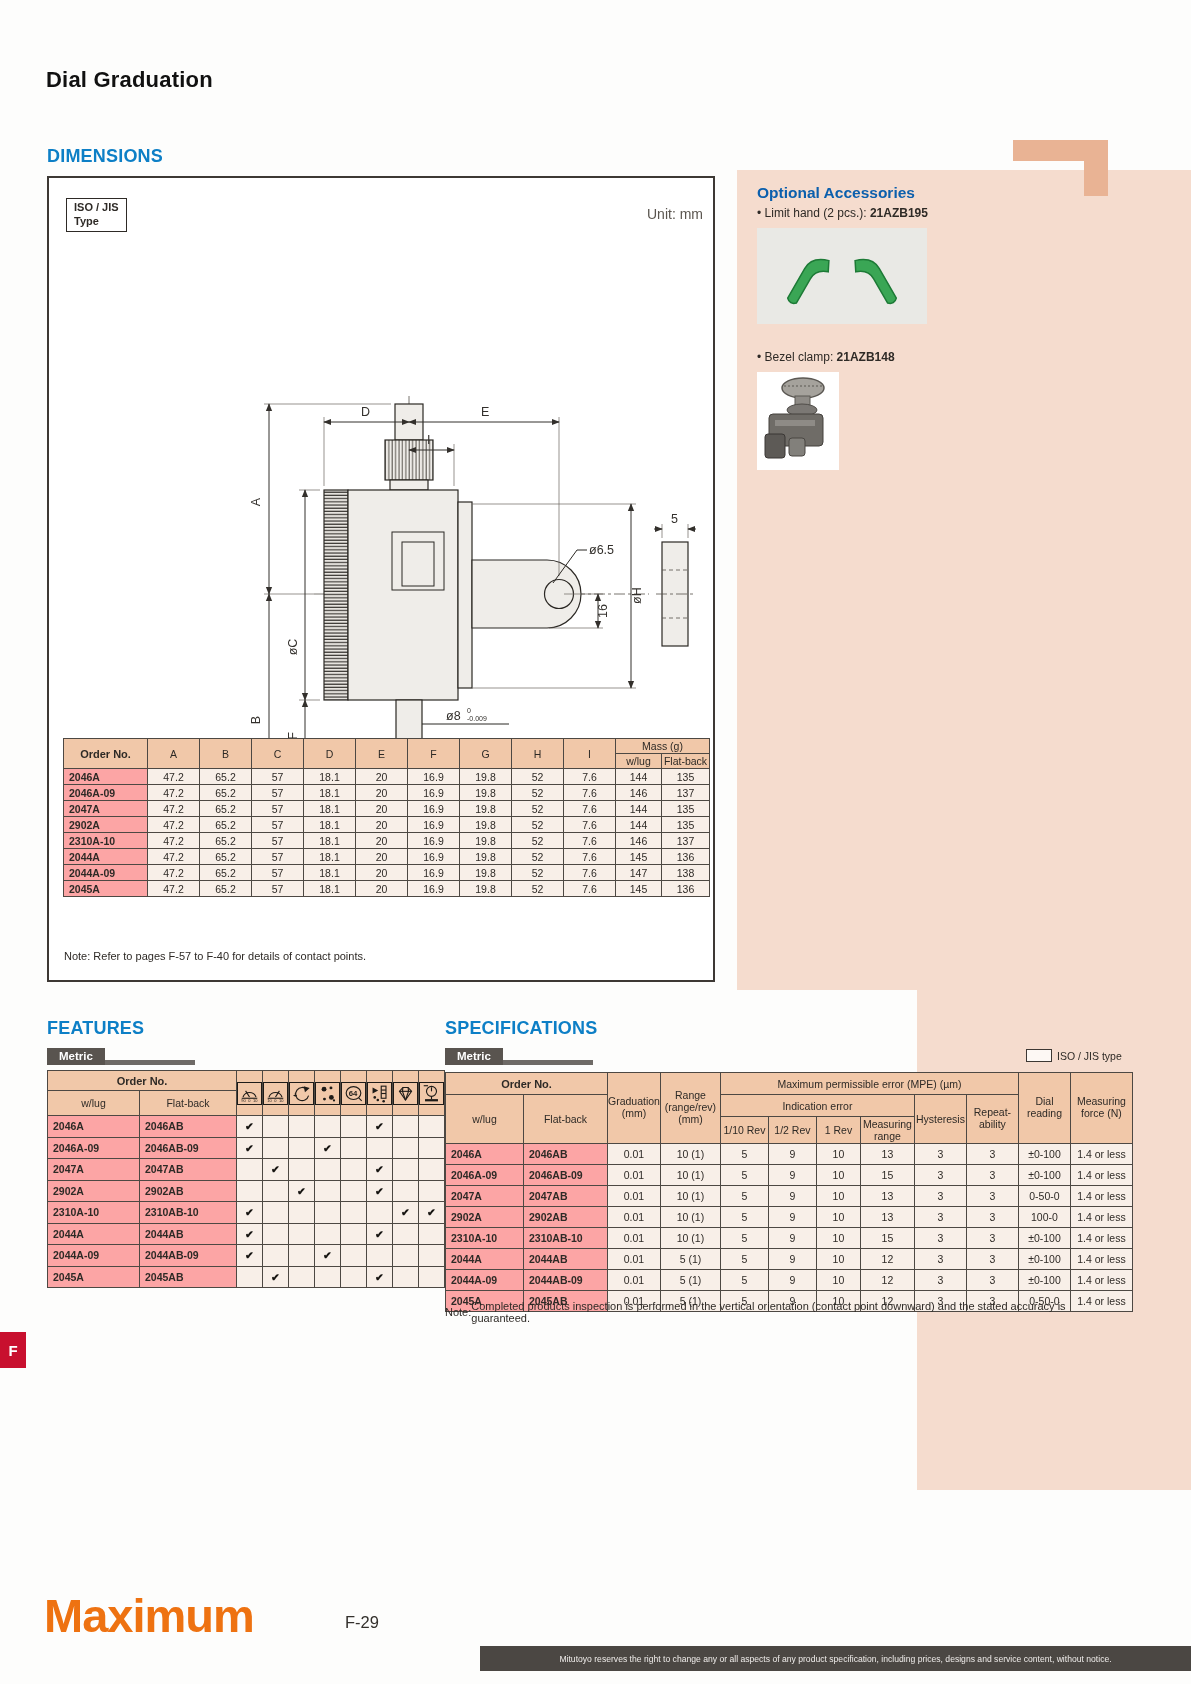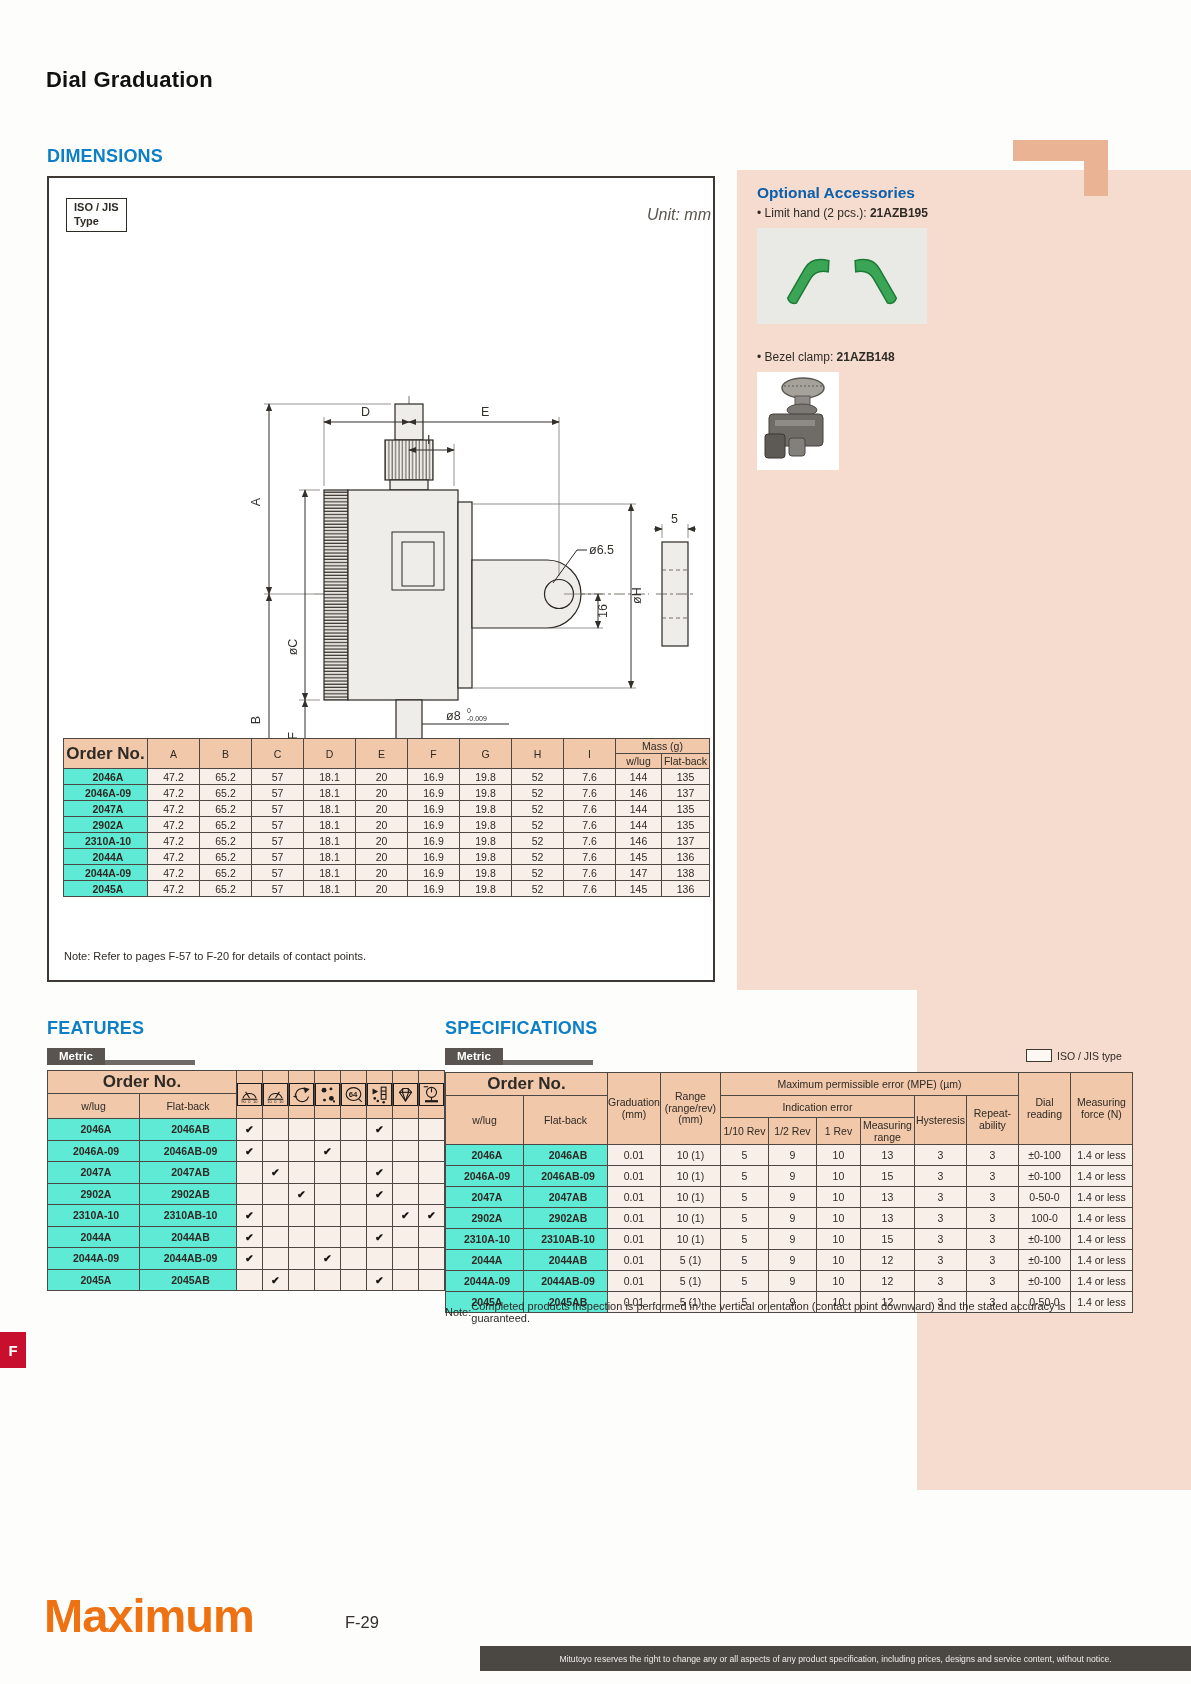--- a/index.html
+++ b/index.html
@@ -11,29 +11,29 @@
   .sec-head{font-size:18px;font-weight:bold;color:#0d7fc6;letter-spacing:.2px;}
   
   .salmon1{left:737px;top:170px;width:454px;height:820px;background:#f5dcce;}
   .salmon2{left:917px;top:990px;width:274px;height:500px;background:#f5dcce;}
   .corner-h{left:1013px;top:140px;width:95px;height:21px;background:#e9b394;}
   .corner-v{left:1084px;top:140px;width:24px;height:56px;background:#e9b394;}
   
   .dims-box{left:47px;top:176px;width:664px;height:802px;border:2px solid #3d3834;background:#fff;}
   .isojis{left:17px;top:20px;border:1.5px solid #2e2a26;padding:2px 7px;font-size:11px;font-weight:bold;
           white-space:pre-line;line-height:1.25;background:#fff;}
-  .unit{left:598px;top:28px;font-size:16px;color:#5a554f;font-style:italic;}
+  .unit{left:598px;top:28px;font-size:14px;color:#5a554f;}
   .dims-note{left:15px;top:772px;font-size:11px;color:#2e2a26;}
   
   table{border-collapse:collapse;table-layout:fixed;}
   th,td{border:1px solid #4d4843;font-weight:normal;overflow:hidden;}
   .dtab{border:1.5px solid #332f2b;}
   .dtab th.hd{background:#f1c8a9;font-size:10.5px;padding:1px 0;}
-  .dtab th.ord{font-weight:bold;font-size:17px;}
-  .dtab tbody th{background:#5eead4;font-weight:bold;font-size:10.5px;text-align:center;padding:1.5px 0 1.5px 5px;}
+  .dtab th.ord{font-weight:bold;font-size:11px;}
+  .dtab tbody th{background:#fca5a5;font-weight:bold;font-size:10.5px;text-align:left;padding:1.5px 0 1.5px 5px;}
   .dtab tbody td{background:#f8efe8;font-size:10.5px;text-align:center;padding:1.5px 0;}
   
   .metric-wrap{display:flex;align-items:flex-end;}
   .metric-tab{background:#59544f;color:#fff;font-size:11.5px;font-weight:bold;padding:2px 12px 3px 12px;}
   .metric-bar{width:90px;height:5px;background:#6e6a66;}
   .icon-box{width:23px;height:21px;border:1.6px solid #1e1b18;margin:1px auto;display:flex;align-items:center;justify-content:center;}
   .icon-box svg{width:21px;height:19px;display:block;}
   .check{font-size:12px;font-weight:bold;color:#151310;}
   .pre{white-space:pre-line;line-height:1.12;}
   .sm{font-size:9px;}
@@ -384,21 +384,21 @@
             <td>16.9</td>
             <td>19.8</td>
             <td>52</td>
             <td>7.6</td>
             <td>145</td>
             <td>136</td>
           </tr>
         </tbody>
       </table>
     </div>
-  <div class="abs dims-note">Note: Refer to pages F-57 to F-20 for details of contact points.</div>
+  <div class="abs dims-note">Note: Refer to pages F-57 to F-40 for details of contact points.</div>
 </div>
 
 <div class="abs acc-head">Optional Accessories</div>
 <div class="abs acc-item" style="left:757px;top:206px;">
   <span>•</span>
   <span>Limit hand (2 pcs.): </span><b>21AZB195</b>
 </div>
 <div class="abs img-frame" style="left:757px;top:228px;width:170px;height:96px;">
   <svg viewBox="0 0 170 96" width="170" height="96">
     <g transform="translate(48,50) rotate(30)">

